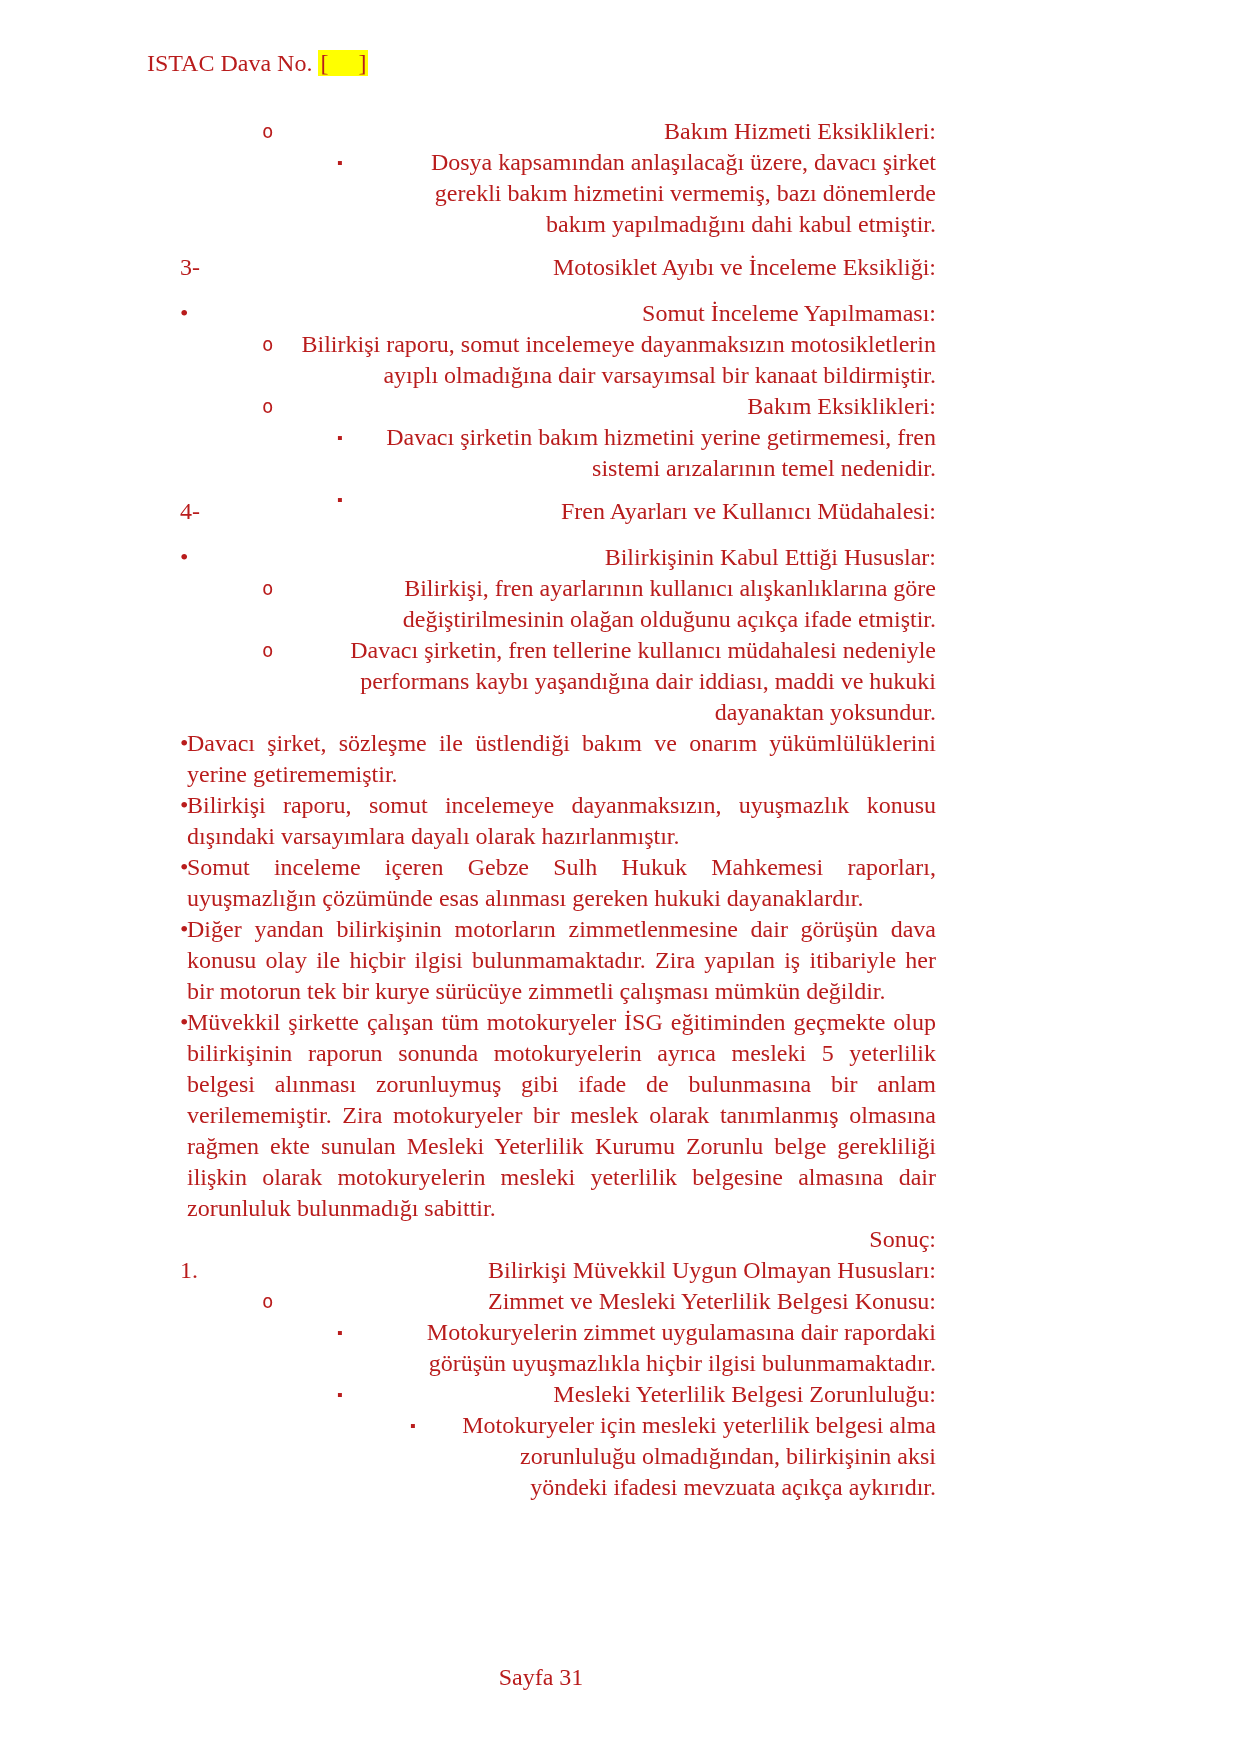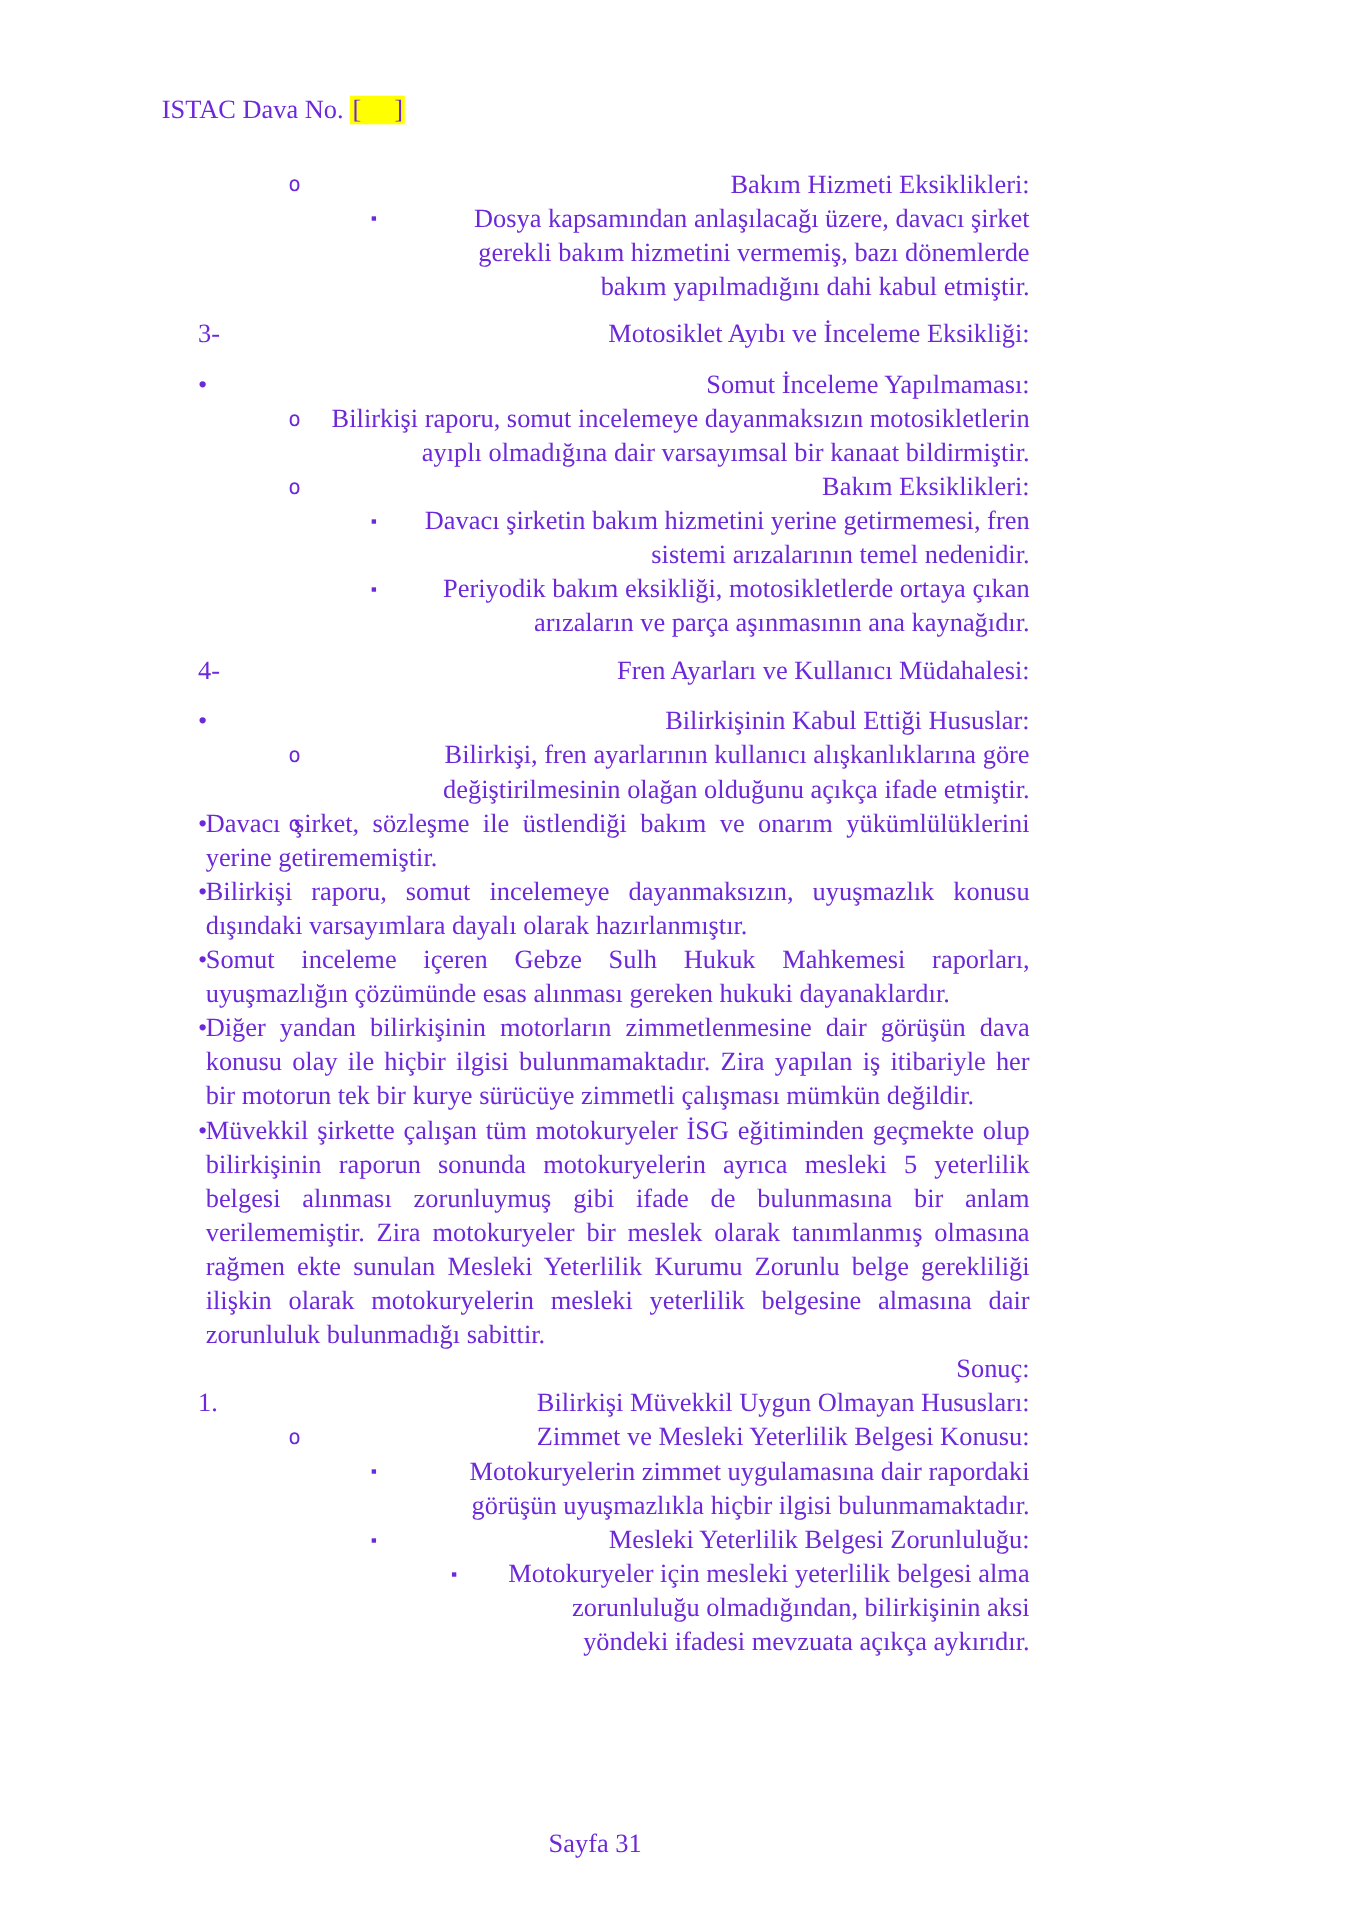--- a/index.html
+++ b/index.html
@@ -1,25 +1,25 @@
 <!DOCTYPE html>
 <html><head>
 <meta charset="utf-8">
 <style>
   html,body { margin:0; padding:0; background:#ffffff; }
   .page {
     position:relative;
     width:1082px; height:1755px;
     background:#ffffff;
     box-sizing:border-box;
-    padding:85px 146px 0 147px;
+    padding:48px 146px 0 147px;
     font-family:"Liberation Serif", serif;
     font-size:24px;
     line-height:31px;
-    color:#6d28d9;
+    color:#b91c1c;
     overflow:hidden;
   }
   .header-line { white-space:nowrap; }
   .hl { padding:0 2px; }
   .content { margin-top:37px; }
   .item { position:relative; }
   .item .text { text-align:right; }
   .just .text { text-align:justify; }
   .marker { position:absolute; top:0; line-height:31px; }
   .m1 .marker { left:33px; }
@@ -85,40 +85,40 @@
       <div class="text">Bakım Eksiklikleri:</div>
     </div>
 
     <div class="item m3">
       <span class="marker sq">▪</span>
       <div class="text">Davacı şirketin bakım hizmetini yerine getirmemesi, fren sistemi arızalarının temel nedenidir.</div>
     </div>
 
     <div class="item m3">
       <span class="marker sq">▪</span>
-      <div class="text">Periyodik bakım eksikliği, motosikletlerde ortaya çıkan arızaların ve parça aşınmasının ana kaynağıdır.</div>
     </div>
 
     <div class="item m1 heading">
       <span class="marker num">4-</span>
       <div class="text">Fren Ayarları ve Kullanıcı Müdahalesi:</div>
     </div>
 
     <div class="item m1">
       <span class="marker dot">•</span>
       <div class="text">Bilirkişinin Kabul Ettiği Hususlar:</div>
     </div>
 
     <div class="item m2">
       <span class="marker o">o</span>
       <div class="text">Bilirkişi, fren ayarlarının kullanıcı alışkanlıklarına göre değiştirilmesinin olağan olduğunu açıkça ifade etmiştir.</div>
     </div>
 
     <div class="item m2">
       <span class="marker o">o</span>
+      <div class="text">Davacı şirketin, fren tellerine kullanıcı müdahalesi nedeniyle performans kaybı yaşandığına dair iddiası, maddi ve hukuki dayanaktan yoksundur.</div>
     </div>
 
     <div class="item m1 just">
       <span class="marker dot">•</span>
       <div class="text">Davacı şirket, sözleşme ile üstlendiği bakım ve onarım yükümlülüklerini yerine getirememiştir.</div>
     </div>
 
     <div class="item m1 just">
       <span class="marker dot">•</span>
       <div class="text">Bilirkişi raporu, somut incelemeye dayanmaksızın, uyuşmazlık konusu dışındaki varsayımlara dayalı olarak hazırlanmıştır.</div>

